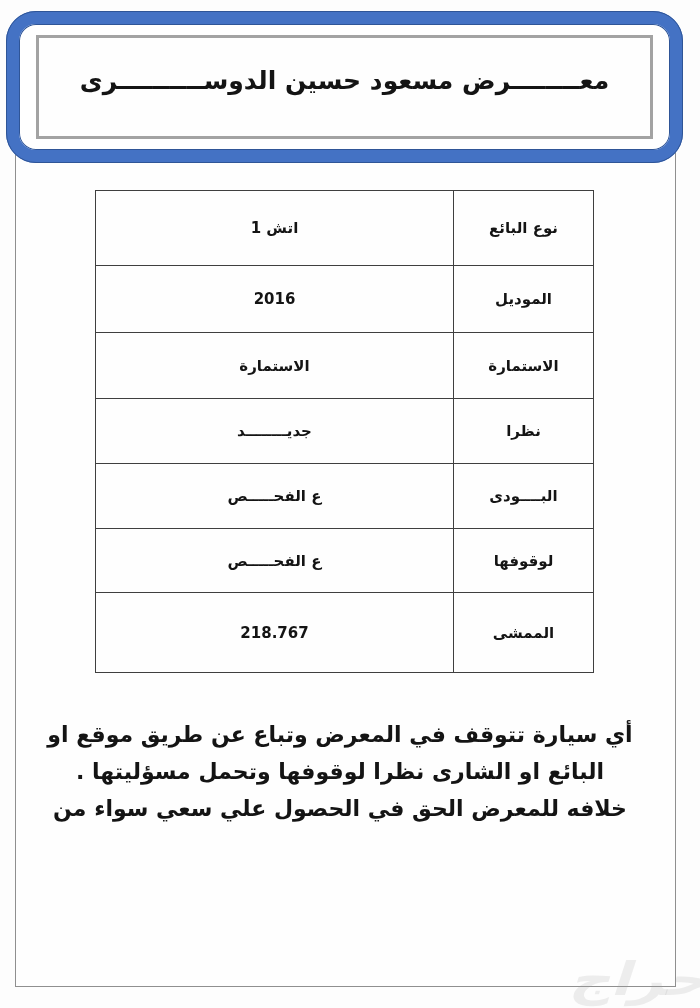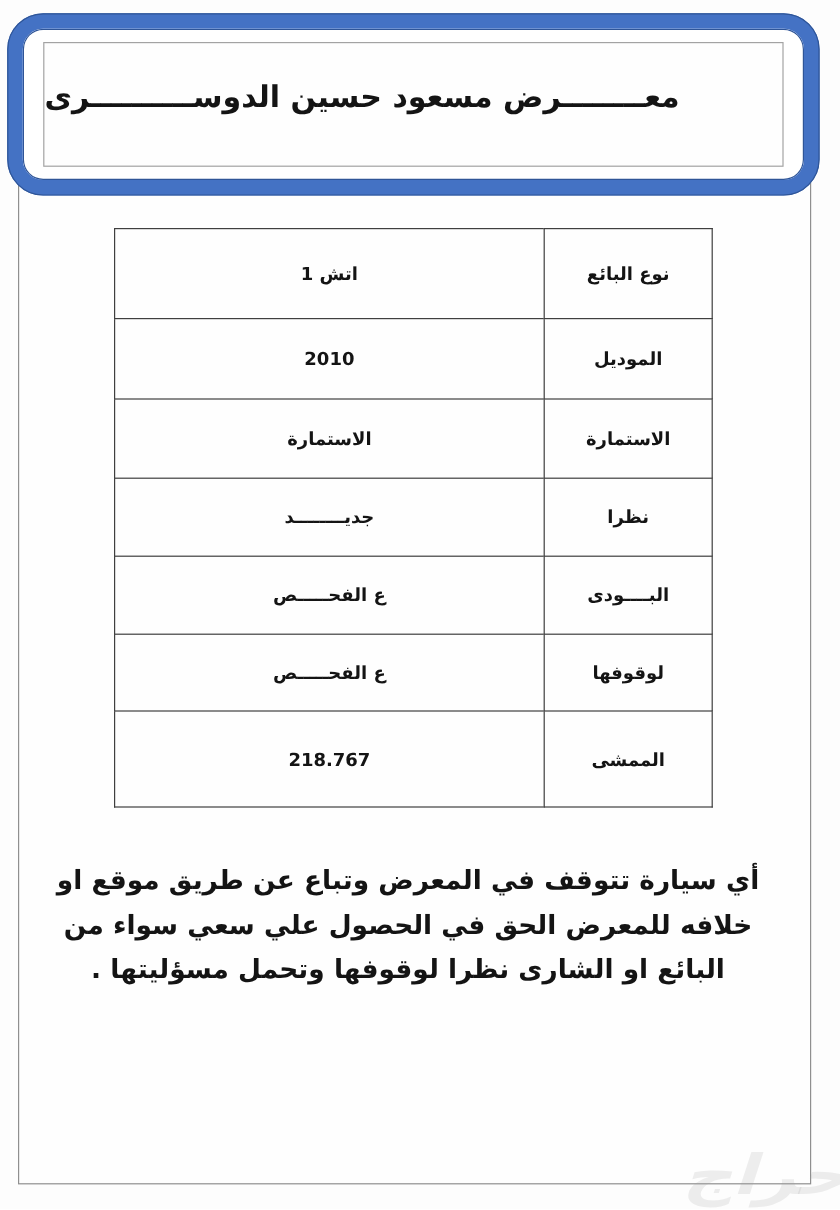--- a/index.html
+++ b/index.html
@@ -44,24 +44,25 @@
     border-radius: 30px;
     z-index: 3;
     box-shadow: inset 0 0 0 1px #2F5597;
   }
   .header-inner {
     position: absolute;
     left: 17px;
     top: 11px;
     right: 17px;
     bottom: 11px;
-    border: 1px solid #a3a3a3;
+    border: 3px solid #a3a3a3;
     background: #fefefe;
     display: flex;
     align-items: center;
+    justify-content: center;
   }
   .title {
     margin: 0;
     padding-bottom: 14px;
     font-size: 25px;
     font-weight: bold;
     letter-spacing: 0.5px;
     white-space: nowrap;
   }
 
@@ -141,21 +142,21 @@
       <col class="label-col">
       <col class="value-col">
     </colgroup>
     <tbody>
       <tr>
         <td>نوع البائع</td>
         <td>اتش 1</td>
       </tr>
       <tr>
         <td>الموديل</td>
-        <td>2010</td>
+        <td>2016</td>
       </tr>
       <tr>
         <td>الاستمارة</td>
         <td>الاستمارة</td>
       </tr>
       <tr>
         <td>نظرا</td>
         <td>جديــــــــد</td>
       </tr>
       <tr>
@@ -168,19 +169,19 @@
       </tr>
       <tr>
         <td>الممشى</td>
         <td>218.767</td>
       </tr>
     </tbody>
   </table>
 
   <div class="notice" dir="rtl">
     <div>أي سيارة تتوقف في المعرض وتباع عن طريق موقع او</div>
+    <div>البائع او الشارى نظرا لوقوفها وتحمل مسؤليتها .</div>
     <div>خلافه للمعرض الحق في الحصول علي سعي سواء من</div>
-    <div>البائع او الشارى نظرا لوقوفها وتحمل مسؤليتها .</div>
   </div>
 
   <div class="watermark" dir="rtl">حراج</div>
 
 </div>
 
 </body></html>

